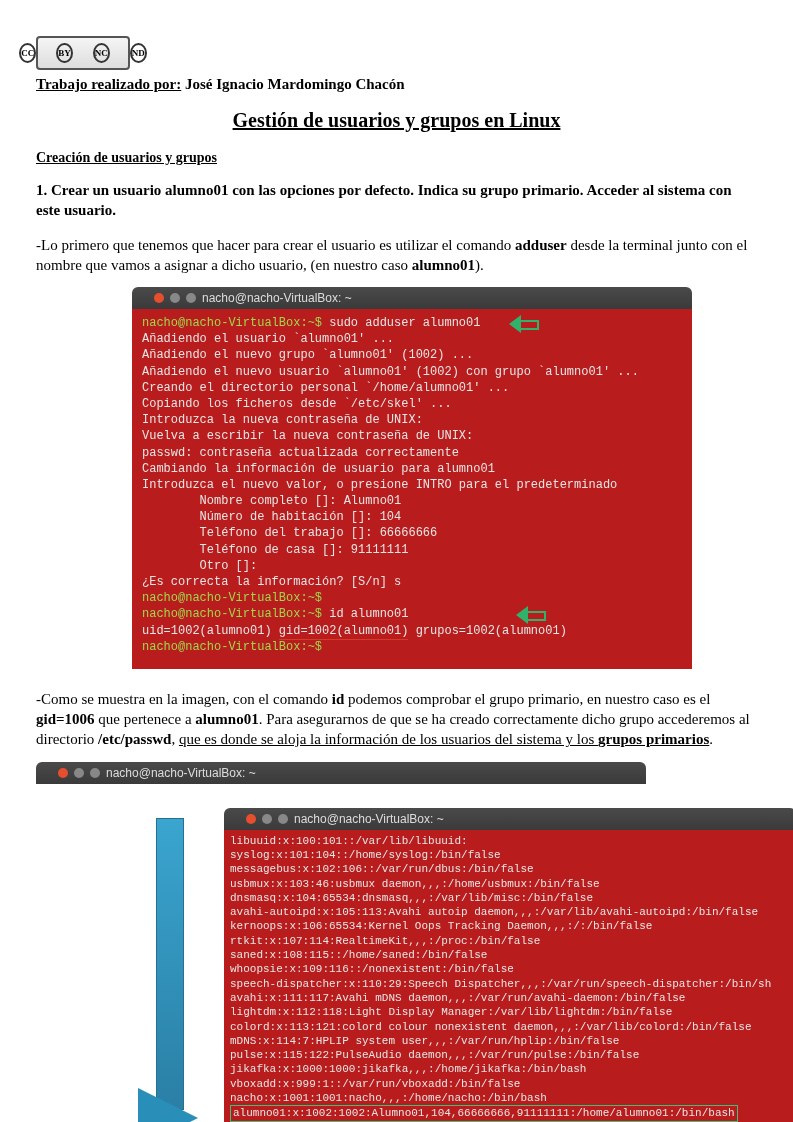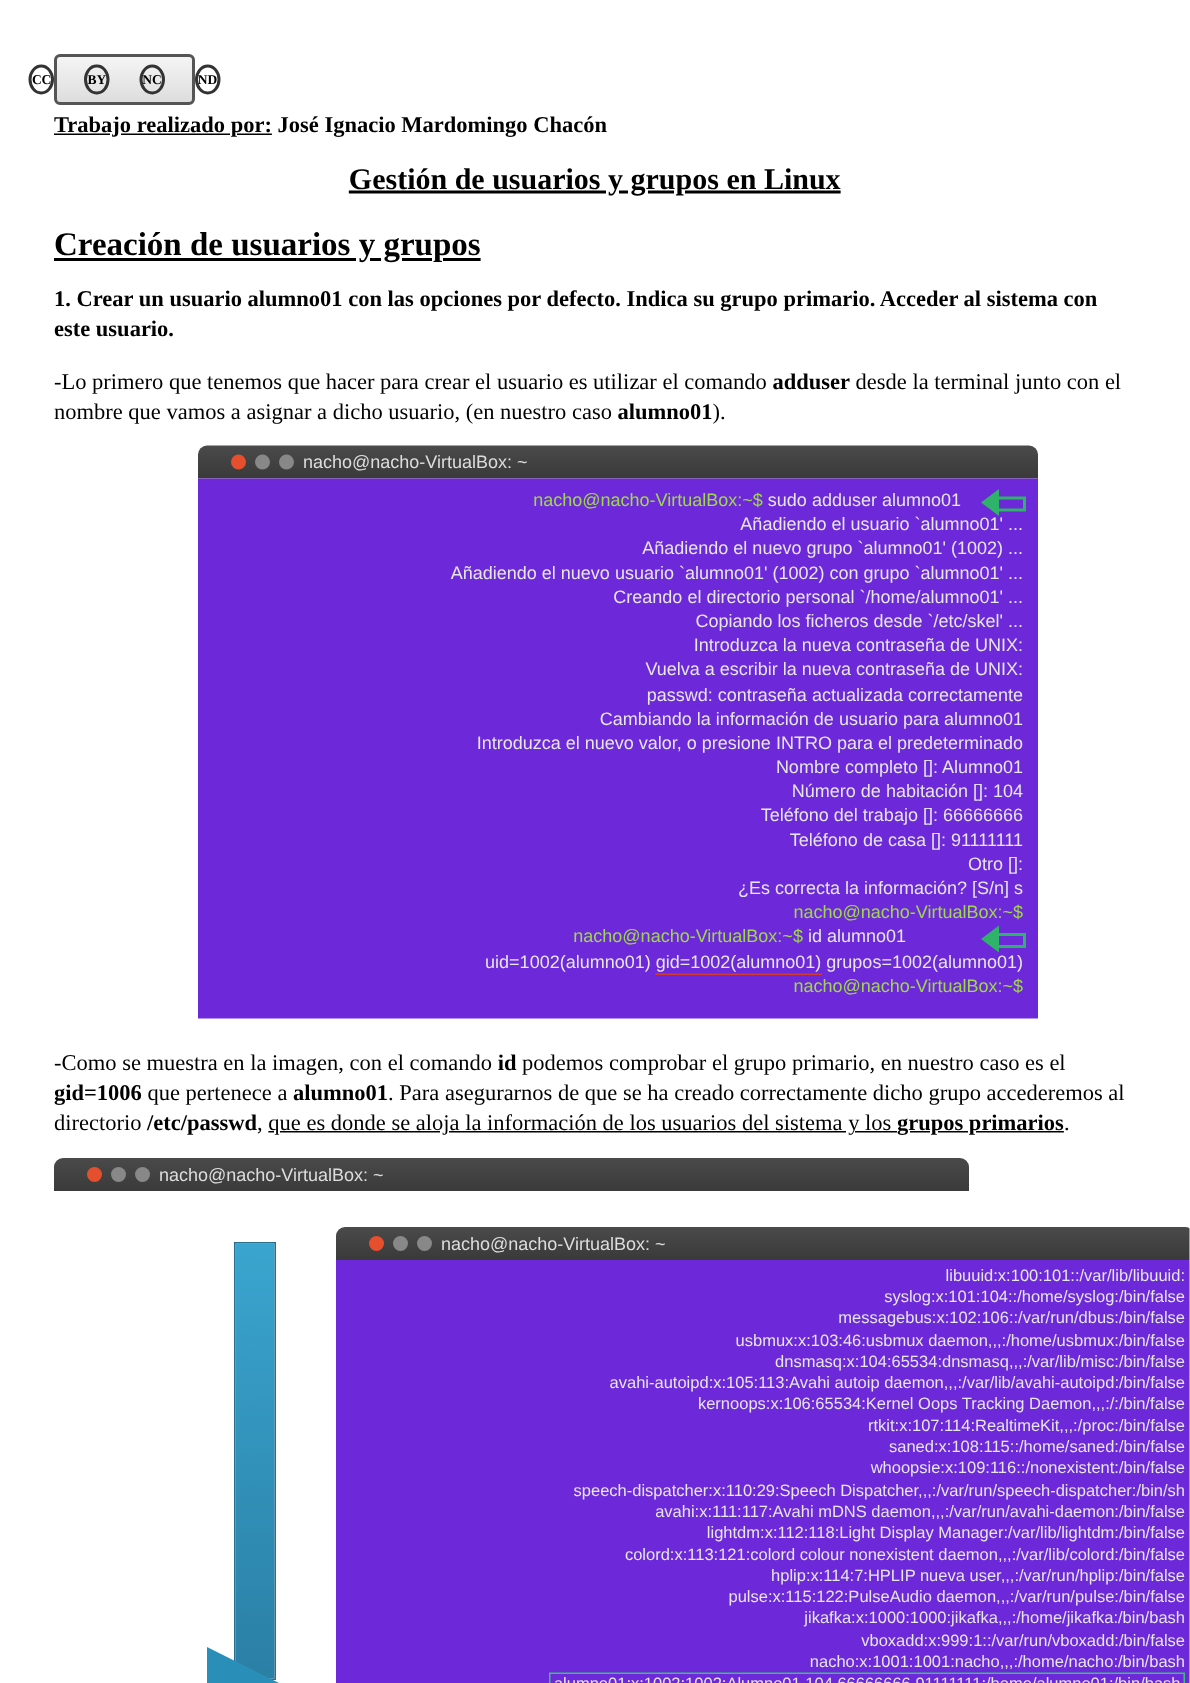--- a/index.html
+++ b/index.html
@@ -18,36 +18,36 @@
   .cc-badge {
     width: 90px; height: 30px; border: 2px solid #555; border-radius: 4px;
     display: flex; align-items: center; justify-content: center; gap: 20px;
     background: linear-gradient(#f5f5f5,#ddd); font-size: 8px;
   }
   .cc-circle { width:16px; height:16px; border:2px solid #333; border-radius:50%;
     display:flex; align-items:center; justify-content:center; font-size:9px; font-weight:bold; }
   .author-line { margin: 6px 0 16px 0; }
   .author-line .lbl { font-weight: bold; text-decoration: underline; }
   h1.title { text-align: center; font-size: 20px; text-decoration: underline; margin: 6px 0 18px 0; font-weight: bold; }
-  h2.section { font-size: 22px; text-decoration: underline; margin: 0 0 14px 0; font-weight: bold; }
+  h2.section { font-size: 14px; text-decoration: underline; margin: 0 0 14px 0; font-weight: bold; }
   .task { font-weight: bold; margin: 0 0 14px 0; }
   p { margin: 0 0 12px 0; line-height: 1.35; }
   .terminal-wrap { margin: 6px auto 20px auto; }
   .term1 { width: 560px; margin-left: 96px; }
   .term-titlebar {
     background: linear-gradient(#4a4a4a,#3a3a3a);
     color: #ddd; font-family: sans-serif; font-size: 12px;
     padding: 4px 22px; border-top-left-radius:6px; border-top-right-radius:6px;
     display:flex; align-items:center; gap:6px;
   }
   .tb-btn { width:10px; height:10px; border-radius:50%; display:inline-block; }
   .tb-close{background:#e64f2d;} .tb-min{background:#888;} .tb-max{background:#888;}
   .term-body {
-    background:#6d28d9; color:#e6e6e6; font-family: Liberation Sans, sans-serif;
-    font-size:12px; line-height:1.35; padding:6px 10px 14px 10px; white-space:pre; overflow:hidden;text-align:right;
+    background:#b91c1c; color:#e6e6e6; font-family: Liberation Mono, monospace;
+    font-size:12px; line-height:1.35; padding:6px 10px 14px 10px; white-space:pre; overflow:hidden;
   }
   .prompt { color:#9fd84c; }
   .cmd { color:#e6e6e6; }
   .arrow-right {
     position: relative; display:inline-block; width:28px; height:12px; vertical-align:middle;
   }
   .arrow-right::before{
     content:""; position:absolute; right:10px; top:3px; width:16px; height:6px; border:2px solid #2fb36a;
   }
   .arrow-right::after{
@@ -170,21 +170,21 @@
 <span>dnsmasq:x:104:65534:dnsmasq,,,:/var/lib/misc:/bin/false</span>
 <span>avahi-autoipd:x:105:113:Avahi autoip daemon,,,:/var/lib/avahi-autoipd:/bin/false</span>
 <span>kernoops:x:106:65534:Kernel Oops Tracking Daemon,,,:/:/bin/false</span>
 <span>rtkit:x:107:114:RealtimeKit,,,:/proc:/bin/false</span>
 <span>saned:x:108:115::/home/saned:/bin/false</span>
 <span>whoopsie:x:109:116::/nonexistent:/bin/false</span>
 <span>speech-dispatcher:x:110:29:Speech Dispatcher,,,:/var/run/speech-dispatcher:/bin/sh</span>
 <span>avahi:x:111:117:Avahi mDNS daemon,,,:/var/run/avahi-daemon:/bin/false</span>
 <span>lightdm:x:112:118:Light Display Manager:/var/lib/lightdm:/bin/false</span>
 <span>colord:x:113:121:colord colour nonexistent daemon,,,:/var/lib/colord:/bin/false</span>
-<span>hplip:x:114:7:HPLIP nueva user,,,:/var/run/hplip:/bin/false</span>
+<span>mDNS:x:114:7:HPLIP system user,,,:/var/run/hplip:/bin/false</span>
 <span>pulse:x:115:122:PulseAudio daemon,,,:/var/run/pulse:/bin/false</span>
 <span>jikafka:x:1000:1000:jikafka,,,:/home/jikafka:/bin/bash</span>
 <span>vboxadd:x:999:1::/var/run/vboxadd:/bin/false</span>
 <span>nacho:x:1001:1001:nacho,,,:/home/nacho:/bin/bash</span>
 <span class="hl-line">alumno01:x:1002:1002:Alumno01,104,66666666,91111111:/home/alumno01:/bin/bash</span>
 
 </div>
   </div>
 
 </div>

